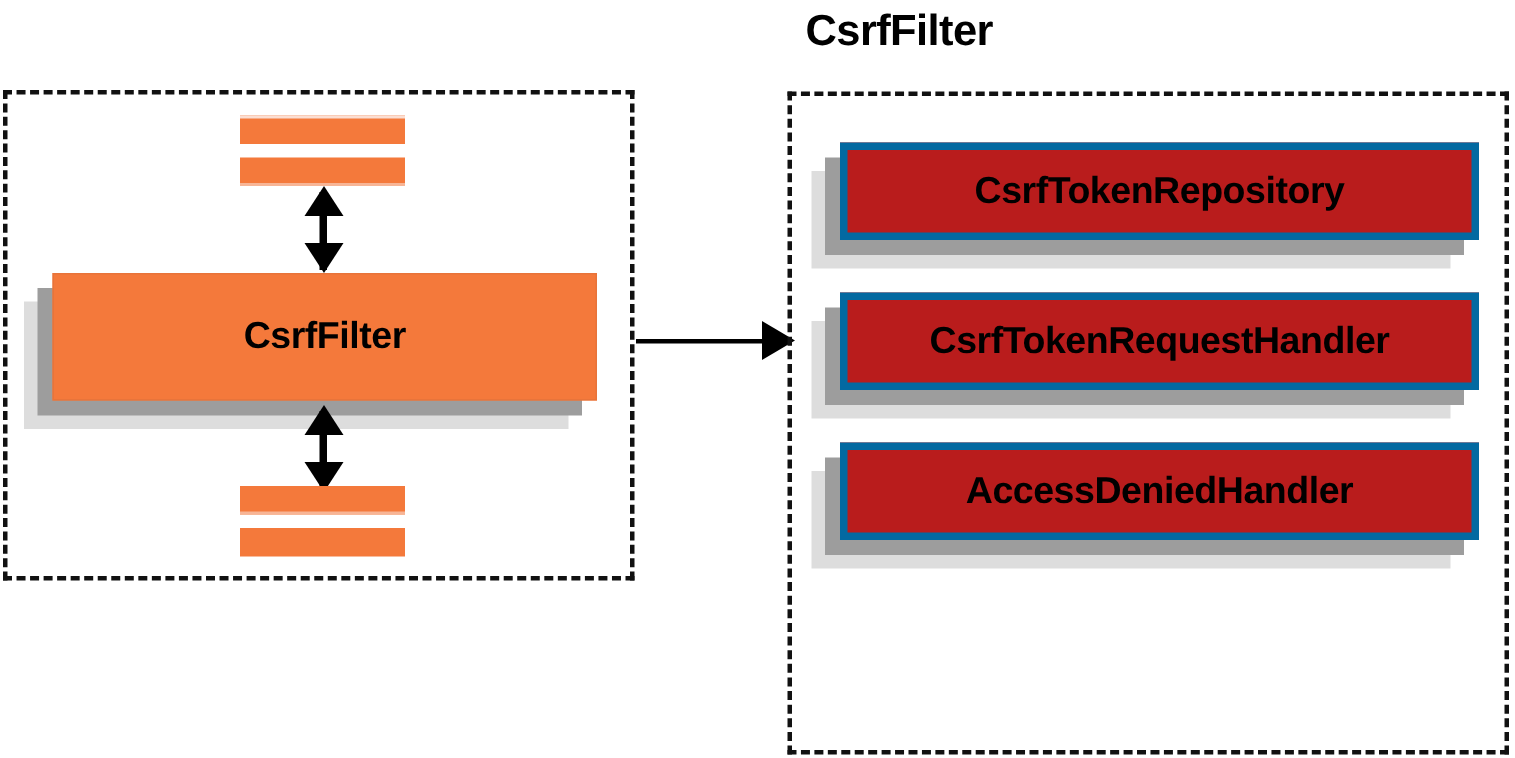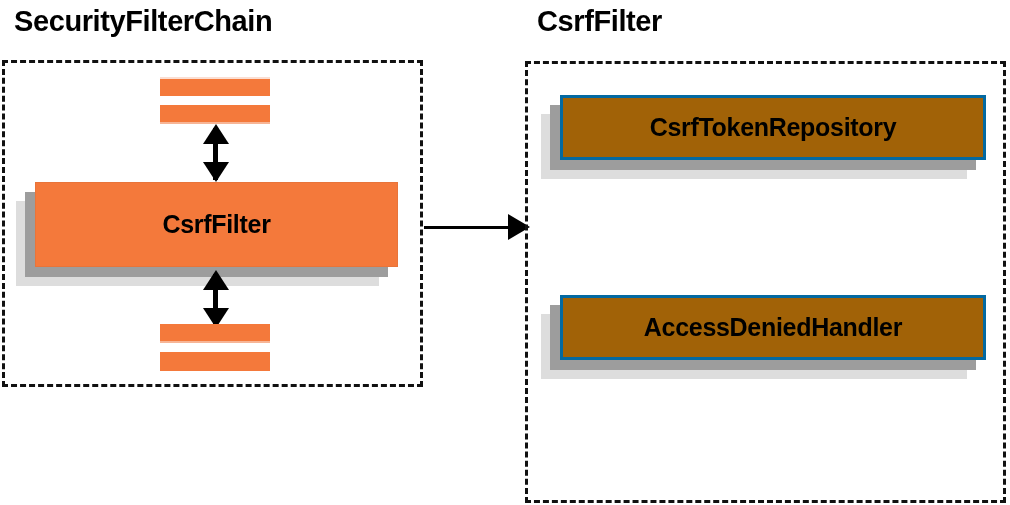--- a/index.html
+++ b/index.html
@@ -83,22 +83,22 @@
     line-height: 1;
   }
 
   
   .face.orange {
     background: #f4793b;
     border: 1px solid #e8743a;
   }
   
   .face.blue {
-    background: #a16207;
-    border: 3px solid #0369a1;
+    background: #b91c1c;
+    border: 5px solid #0369a1;
   }
 
   
   .strip {
     position: absolute;
     background: #f4793b;
     box-sizing: border-box;
   }
   .strip.hairline-top    { border-top: 2px solid #fbded2; }
   .strip.hairline-bottom { border-bottom: 2px solid #f7b596; }
@@ -128,21 +128,20 @@
     border-top: 13px solid transparent;
     border-bottom: 13px solid transparent;
     border-left: 22px solid #000000;
   }
 </style>
 </head>
 <body>
 
 <div id="canvas">
 
-  <div class="panel-title" id="title-left">SecurityFilterChain</div>
 
   <div class="dashed-panel" id="panel-left"></div>
 
   <div class="strip hairline-top" style="left:160px; top:77px; width:110px; height:19px;"></div>
   <div class="strip hairline-bottom" style="left:160px; top:105px; width:110px; height:19px;"></div>
 
   <div class="vline" style="left:213px; top:128px; height:52px;"></div>
   <div class="arrowhead up" style="left:203px; top:124px;"></div>
   <div class="arrowhead down" style="left:203px; top:162px;"></div>
 
@@ -169,20 +168,27 @@
   <div class="dashed-panel" id="panel-right"></div>
 
   <div class="shadow-box" style="left:560px; top:95px; width:426px; height:65px;">
     <div class="sh-light"></div>
     <div class="sh-dark"></div>
     <div class="face blue">
       <span>CsrfTokenRepository</span>
     </div>
   </div>
 
+  <div class="shadow-box" style="left:560px; top:195px; width:426px; height:65px;">
+    <div class="sh-light"></div>
+    <div class="sh-dark"></div>
+    <div class="face blue">
+      <span>CsrfTokenRequestHandler</span>
+    </div>
+  </div>
 
   <div class="shadow-box" style="left:560px; top:295px; width:426px; height:65px;">
     <div class="sh-light"></div>
     <div class="sh-dark"></div>
     <div class="face blue">
       <span>AccessDeniedHandler</span>
     </div>
   </div>
 
 

